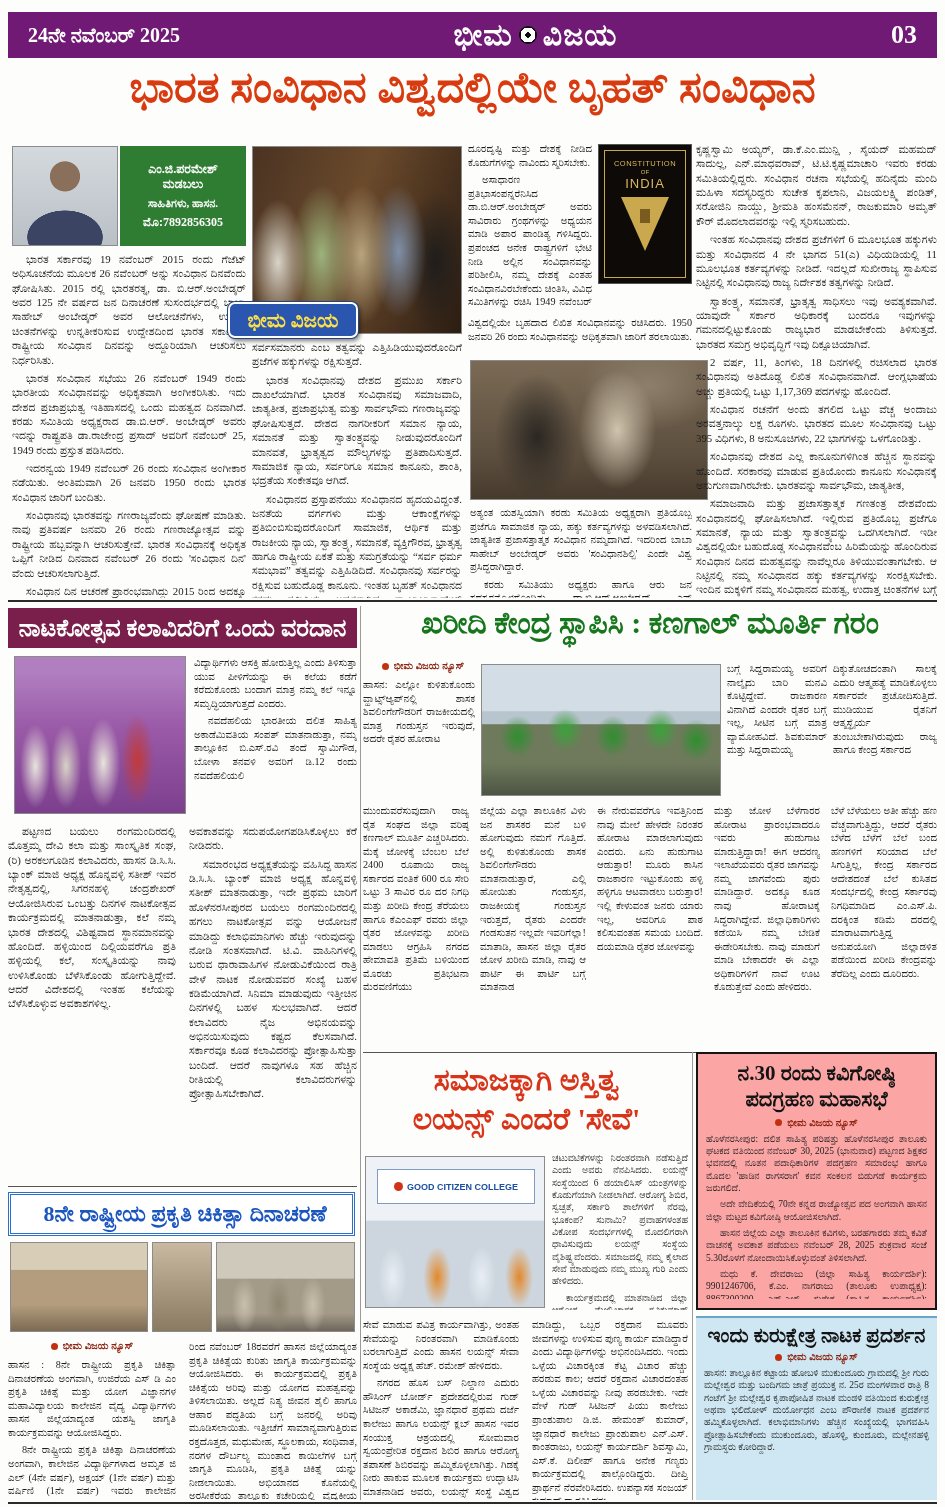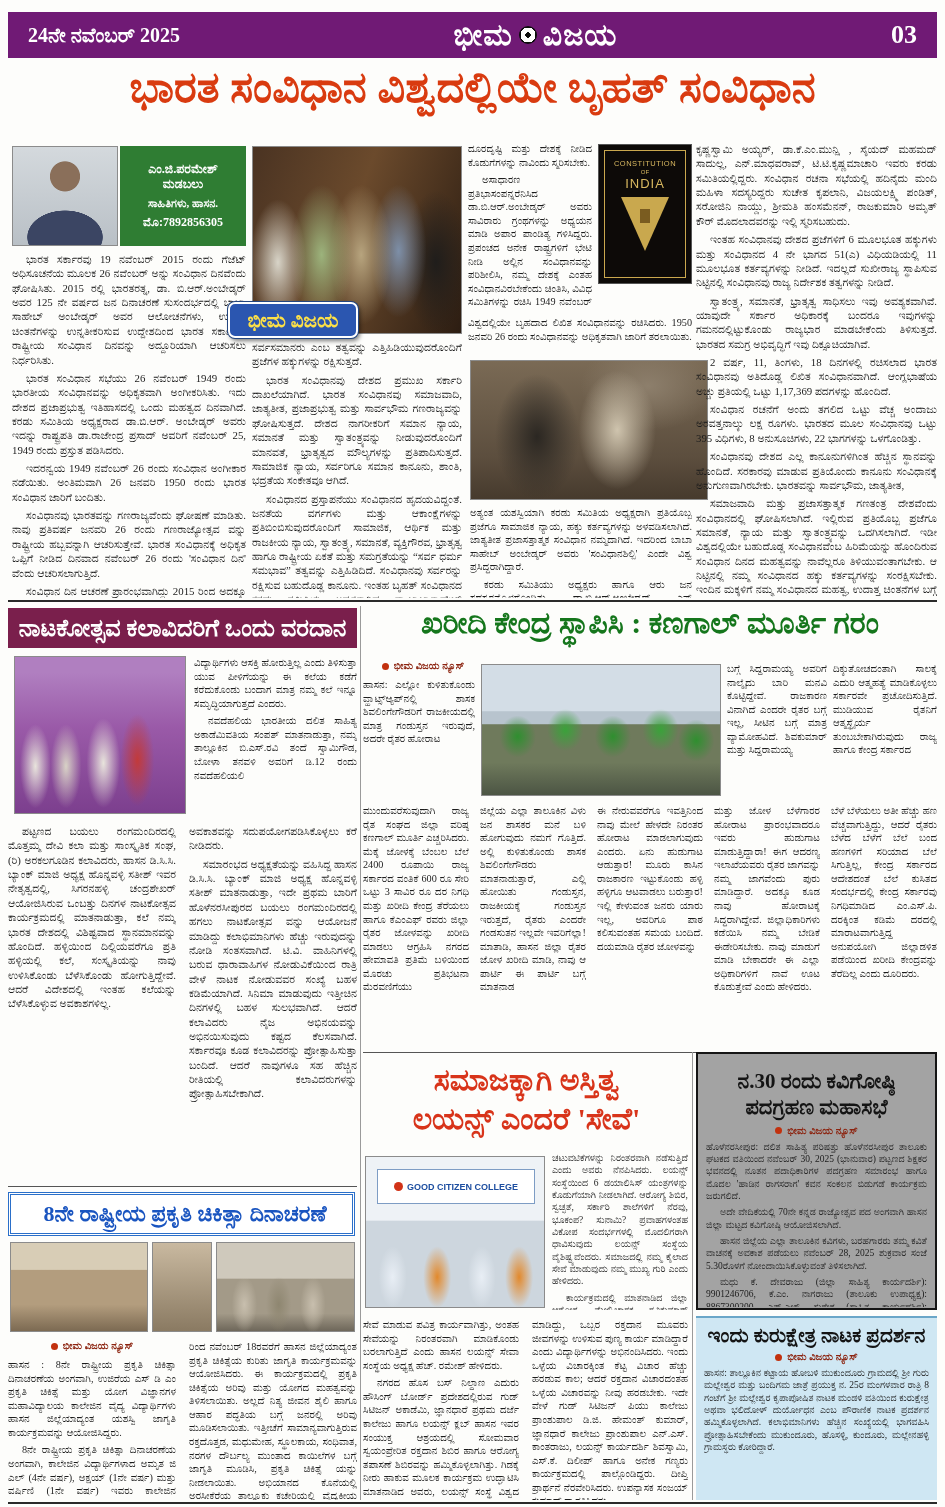--- a/index.html
+++ b/index.html
@@ -92,21 +92,21 @@
       border-top:54px solid #c9a84e;margin-top:6px;position:relative;}
   .book .emblem{position:absolute;left:50%;transform:translateX(-50%);bottom:28px;width:10px;height:14px;
       background:#7a5c20;}
   
   .natakhead{background:#7a1f4c;color:#fff;font-size:24px;font-weight:bold;text-align:center;
              line-height:40px;overflow:hidden;white-space:nowrap;}
   .kharidihead{color:#15761c;font-size:30px;font-weight:bold;text-align:center;overflow:hidden;white-space:nowrap;}
   .lionshead{color:#d8341a;font-size:30px;font-weight:bold;text-align:center;line-height:1.3;overflow:hidden;}
   .naturehead{border:3px double #2a6fc9;color:#1a55c0;font-size:22px;font-weight:bold;
               text-align:center;line-height:38px;overflow:hidden;white-space:nowrap;background:#fff;}
-  .boxkavi{background:#a3a3a3;border:2px solid #151515;padding:14px 8px;overflow:hidden;}
+  .boxkavi{background:#fca5a5;border:2px solid #151515;padding:6px 8px;overflow:hidden;}
   .boxkavi .kh{font-size:21px;font-weight:bold;text-align:center;line-height:1.25;color:#141414;}
   .boxkuru{background:#cfe7f3;border-top:2px solid #6aa6c8;padding:6px 8px;overflow:hidden;}
   .boxkuru .kh{font-size:20px;font-weight:bold;text-align:center;color:#141414;}
   
   .byline{display:flex;align-items:center;gap:5px;font-family:"Liberation Sans",sans-serif;
           font-size:10px;font-weight:bold;color:#8c2410;justify-content:center;}
   .byline .dot{width:7px;height:7px;border-radius:50%;background:#c2310e;flex:0 0 auto;}
   .small{font-size:10.2px;}
   .tiny{font-size:9.5px;line-height:1.3;}
 </style>

